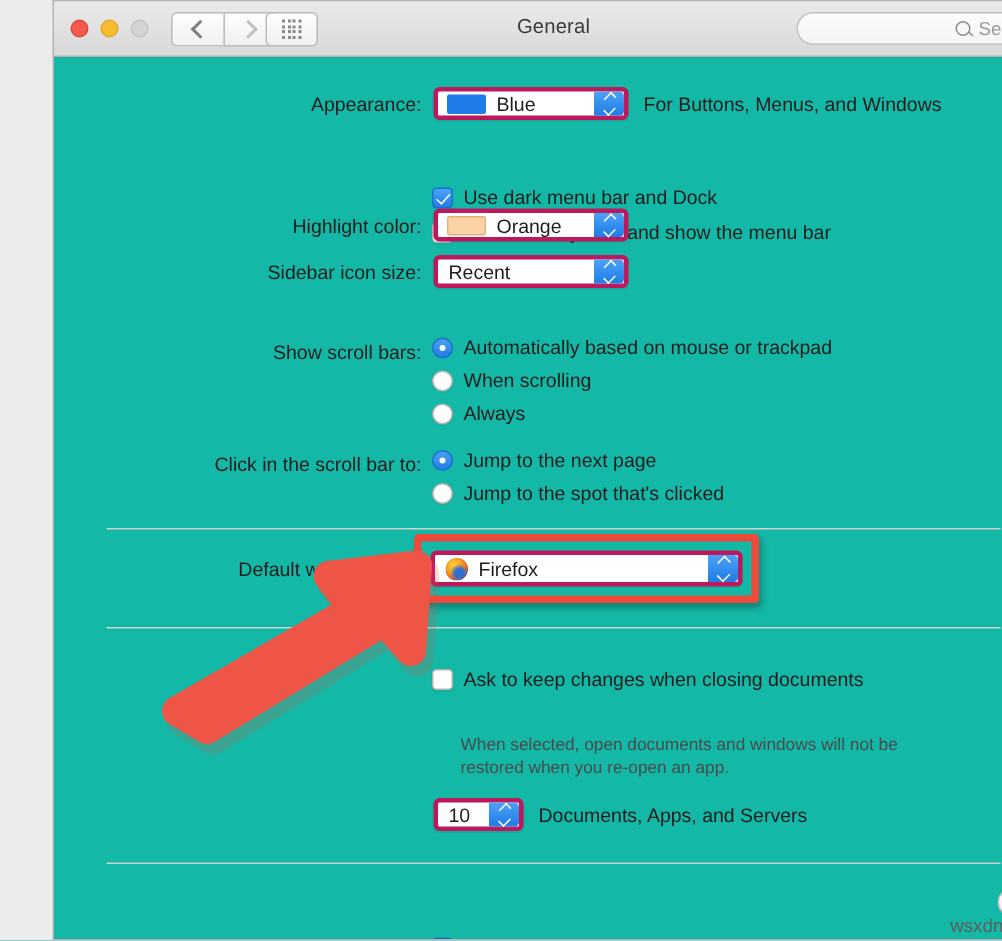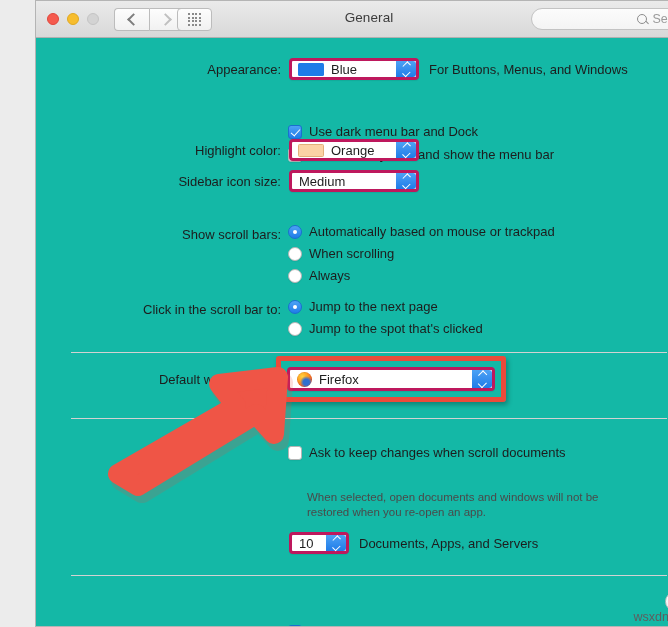--- a/index.html
+++ b/index.html
@@ -423,21 +423,21 @@
       <span class="swatch" style="background:#fbd3a5; border:1px solid #e2b07a;"></span>
       <span class="ptext">Orange</span>
       <span class="stepper">
         <span class="sc up"></span>
           <span class="sc down"></span>
       </span>
     </div>
 
     <div class="lbl" style="top:136px;">Sidebar icon size:</div>
     <div class="popup" style="left:253px; top:132px; width:130px;">
-      <span class="ptext">Medium</span>
+      <span class="ptext">Recent</span>
       <span class="stepper">
         <span class="sc up"></span>
           <span class="sc down"></span>
       </span>
     </div>
 
     <div class="lbl" style="top:189px;">Show scroll bars:</div>
     <div class="ctl-row" style="left:252px; top:186px;">
       <span class="rb on"></span>
       <span class="ctext">Automatically based on mouse or trackpad</span>
@@ -470,21 +470,21 @@
       <span class="stepper">
         <span class="sc up"></span>
           <span class="sc down"></span>
       </span>
     </div>
 
     <div class="sep" style="top:380px;"></div>
 
     <div class="ctl-row" style="left:252px; top:407px;">
       <span class="cb off"></span>
-      <span class="ctext">Ask to keep changes when scroll documents</span>
+      <span class="ctext">Ask to keep changes when closing documents</span>
     </div>
 
     <div class="help-text" style="left:271px; top:452px;">When selected, open documents and windows will not be restored when you re-open an app.</div>
 
     <div class="popup" style="left:253px; top:494px; width:60px;">
       <span class="ptext">10</span>
       <span class="stepper">
         <span class="sc up"></span>
           <span class="sc down"></span>
       </span>

